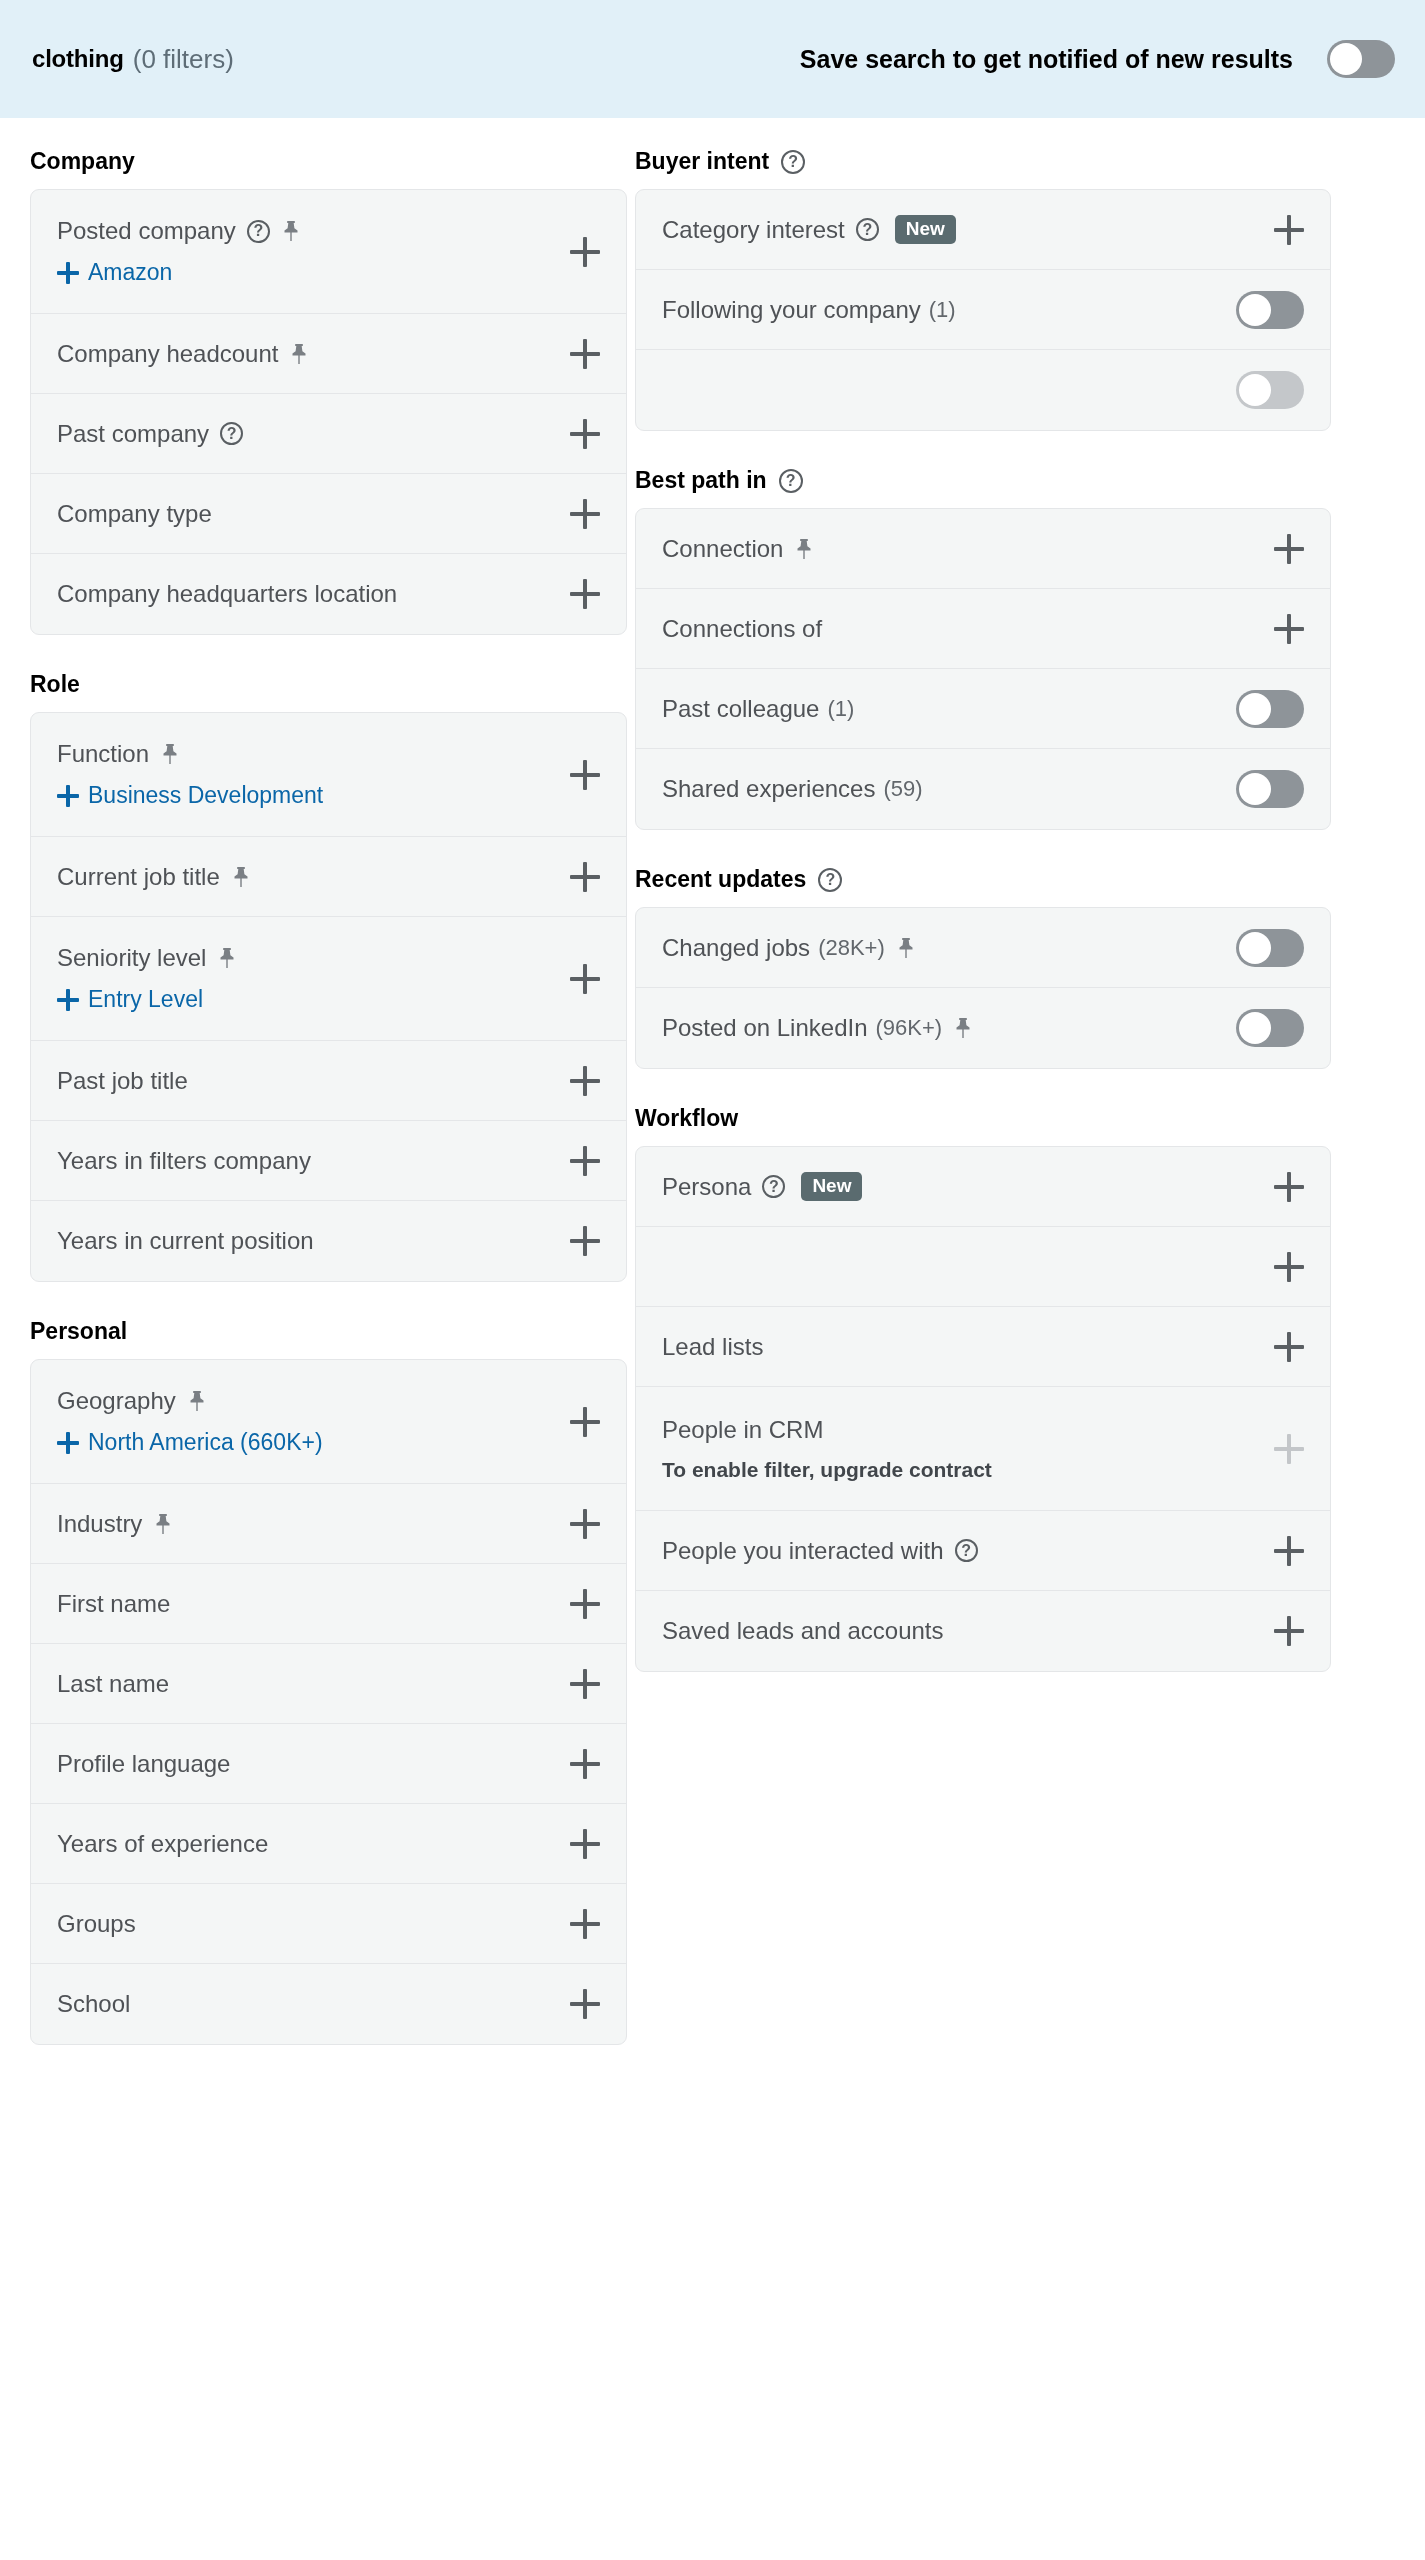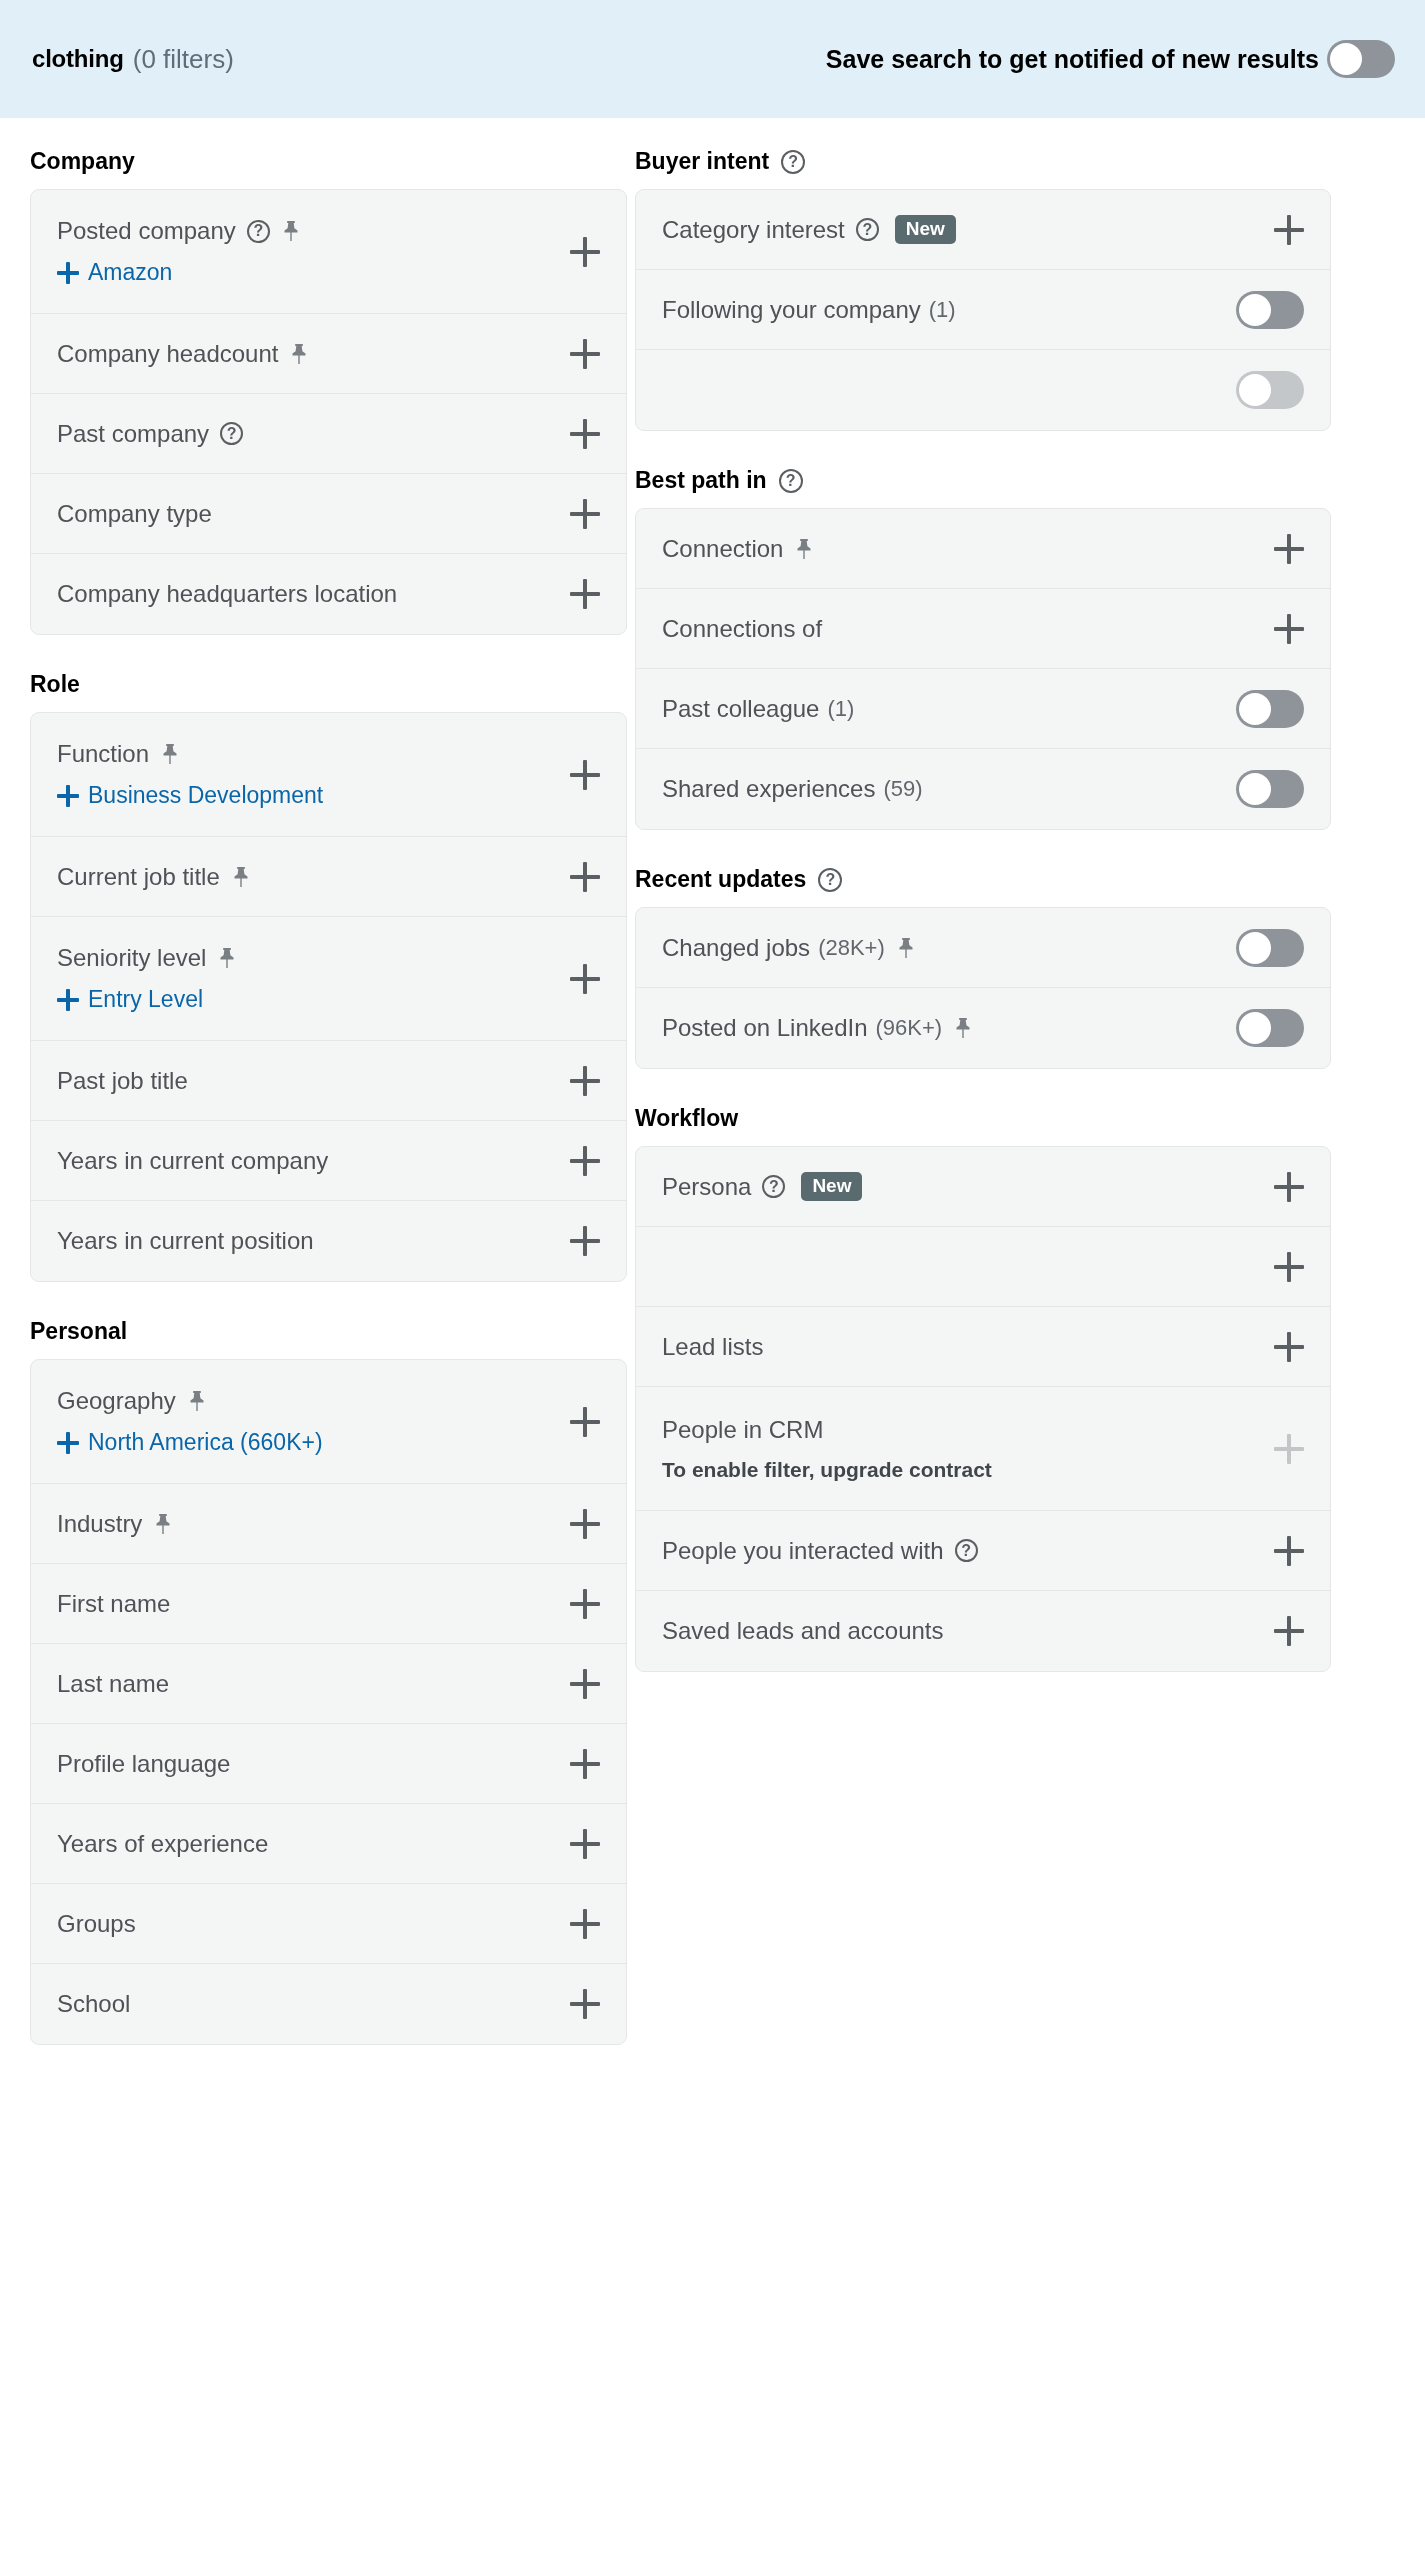--- a/index.html
+++ b/index.html
@@ -28,21 +28,21 @@
   .header-count {
     font-size: 26px;
     font-weight: normal;
     color: #5E6D77;
     margin-left: 9px;
   }
   .header-right {
     margin-left: auto;
     display: flex;
     align-items: center;
-    gap: 8px;
+    gap: 34px;
   }
   .header-save-label {
     font-size: 25px;
     font-weight: bold;
     color: #000000;
   }
 
   
   .toggle {
     width: 68px;
@@ -351,21 +351,21 @@
           <div class="row">
             <div class="row-main">
               <span class="row-label">Past job title</span>
             </div>
             <div class="row-right">
               <div class="plus"></div>
             </div>
           </div>
           <div class="row">
             <div class="row-main">
-              <span class="row-label">Years in current company</span>
+              <span class="row-label">Years in filters company</span>
             </div>
             <div class="row-right">
               <div class="plus"></div>
             </div>
           </div>
           <div class="row">
             <div class="row-main">
               <span class="row-label">Years in current position</span>
             </div>
             <div class="row-right">

